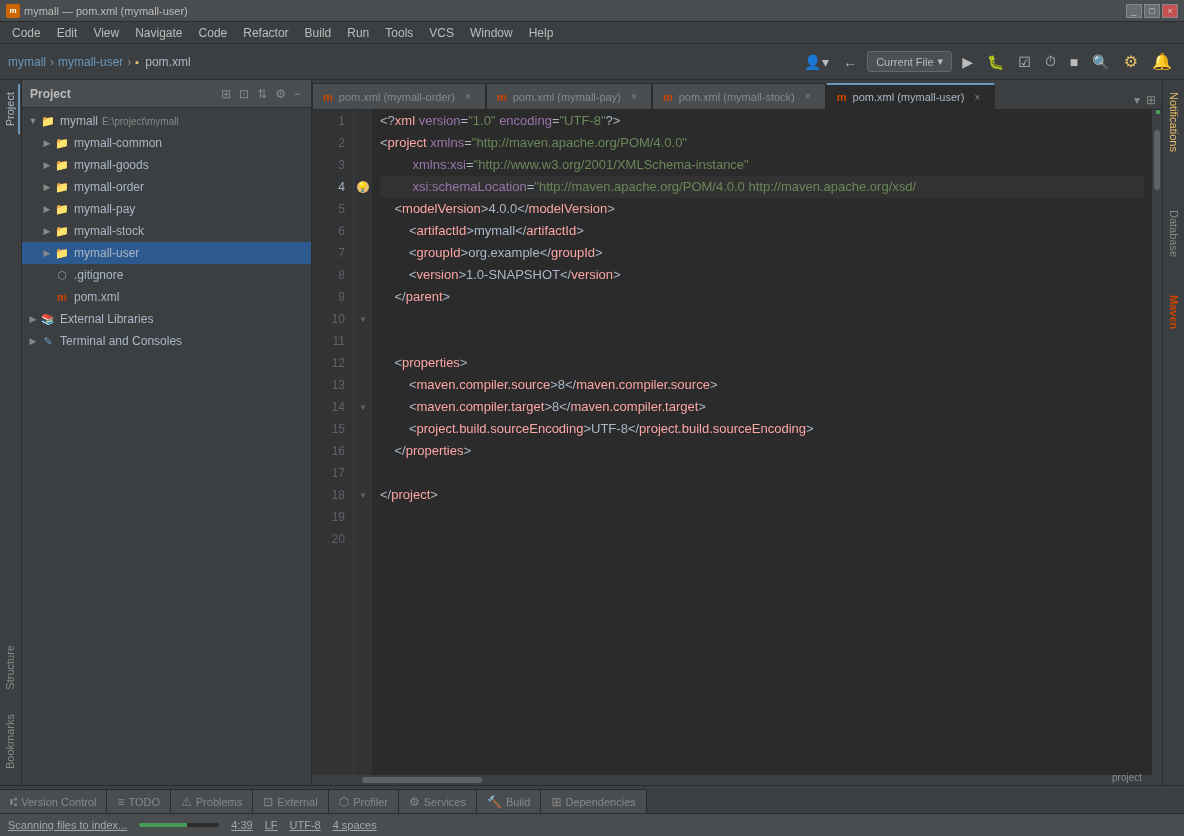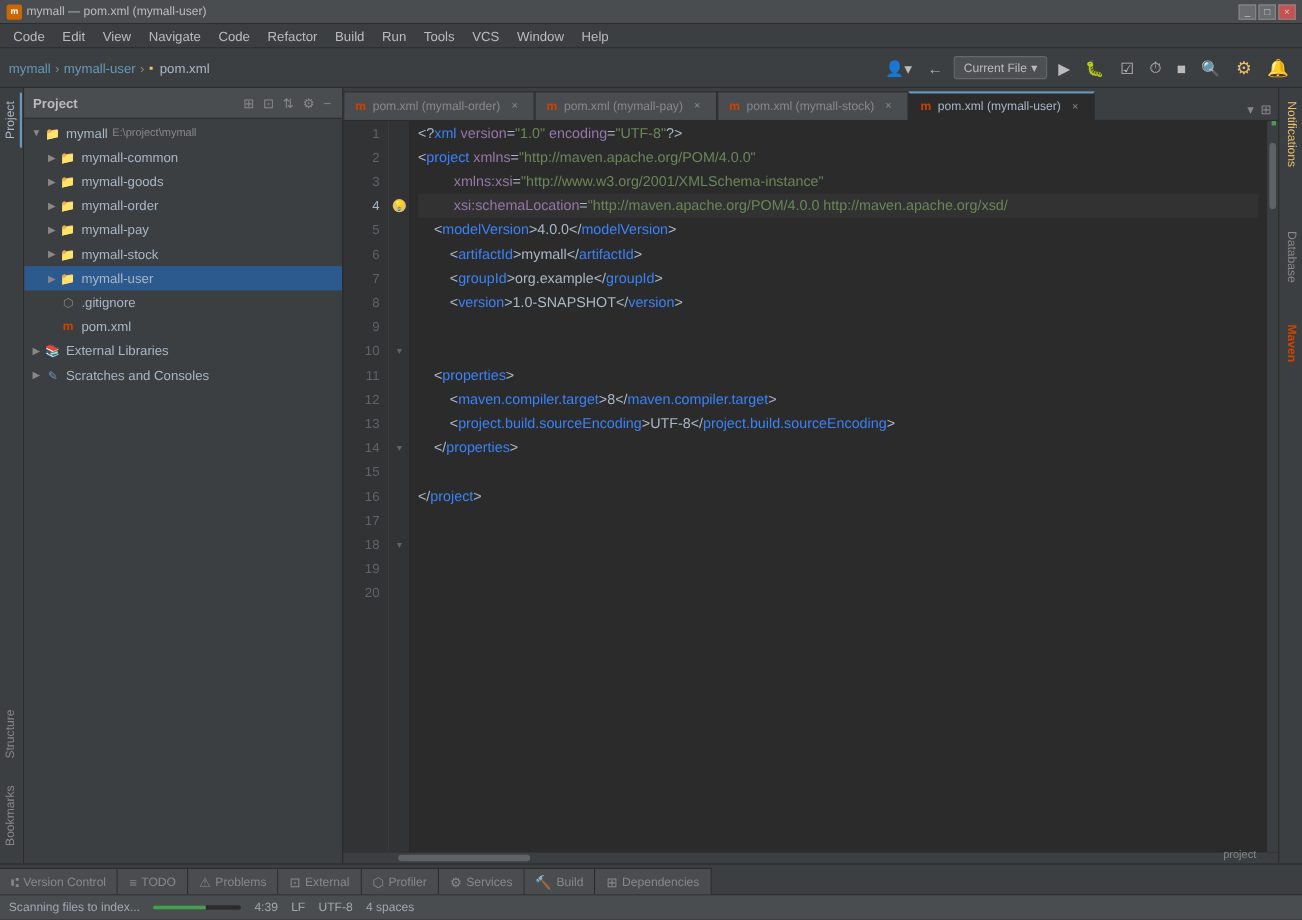--- a/index.html
+++ b/index.html
@@ -349,21 +349,21 @@
       padding: 0 8px;
     }
     .code-line {
       height: 22px;
       line-height: 22px;
       white-space: pre;
       font-size: 13px;
     }
     .code-line.current-line { background: #323232; }
     
-    .xml-tag { color: #3b82f6; }
+    .xml-tag { color: #fca5a5; }
     .xml-bracket { color: #a9b7c6; }
     .xml-attr { color: #9876aa; }
     .xml-value { color: #6a8759; }
     .xml-text { color: #a9b7c6; }
 
     
     #editor-scrollbar {
       width: 10px;
       background: #3c3f41;
       flex-shrink: 0;
@@ -447,20 +447,21 @@
       padding: 0 8px;
       gap: 16px;
       font-size: 11px;
       color: #a0a8b0;
     }
     .status-left { flex: 1; }
     .status-right {
       display: flex;
       gap: 12px;
       align-items: center;
+      text-decoration: underline;
     }
     .status-progress {
       width: 80px;
       height: 4px;
       background: #2b2b2b;
       border-radius: 2px;
       overflow: hidden;
     }
     .status-progress-fill {
       width: 60%;
@@ -641,21 +642,21 @@
         <span class="tree-indent" style="width:0px;"></span>
         <span class="tree-arrow">▶</span>
         <span class="tree-icon" style="color:#6897bb;">📚</span>
         <span class="tree-label">External Libraries</span>
       </div>
 
       <div class="tree-item">
         <span class="tree-indent" style="width:0px;"></span>
         <span class="tree-arrow">▶</span>
         <span class="tree-icon" style="color:#6897bb;">✎</span>
-        <span class="tree-label">Scratches and Consoles</span>
+        <span class="tree-label">Terminal and Consoles</span>
       </div>
     </div>
   </div>
 
   <div id="editor-area">
 
     <div id="tabs-bar">
       <div class="editor-tab">
         <span class="tab-maven-icon">m</span>
         <span>pom.xml (mymall-order)</span>
@@ -741,23 +742,25 @@
 
         <div id="code-content">
           <div class="code-line"><span class="xml-bracket">&lt;?</span><span class="xml-tag">xml</span> <span class="xml-attr">version</span>=<span class="xml-value">"1.0"</span> <span class="xml-attr">encoding</span>=<span class="xml-value">"UTF-8"</span><span class="xml-bracket">?&gt;</span></div>
           <div class="code-line"><span class="xml-bracket">&lt;</span><span class="xml-tag">project</span> <span class="xml-attr">xmlns</span>=<span class="xml-value">"http://maven.apache.org/POM/4.0.0"</span></div>
           <div class="code-line">         <span class="xml-attr">xmlns:xsi</span>=<span class="xml-value">"http://www.w3.org/2001/XMLSchema-instance"</span></div>
           <div class="code-line current-line">         <span class="xml-attr">xsi:schemaLocation</span>=<span class="xml-value">"http://maven.apache.org/POM/4.0.0 http://maven.apache.org/xsd/</span></div>
           <div class="code-line">    <span class="xml-bracket">&lt;</span><span class="xml-tag">modelVersion</span><span class="xml-bracket">&gt;</span><span class="xml-text">4.0.0</span><span class="xml-bracket">&lt;/</span><span class="xml-tag">modelVersion</span><span class="xml-bracket">&gt;</span></div>
           <div class="code-line">        <span class="xml-bracket">&lt;</span><span class="xml-tag">artifactId</span><span class="xml-bracket">&gt;</span><span class="xml-text">mymall</span><span class="xml-bracket">&lt;/</span><span class="xml-tag">artifactId</span><span class="xml-bracket">&gt;</span></div>
           <div class="code-line">        <span class="xml-bracket">&lt;</span><span class="xml-tag">groupId</span><span class="xml-bracket">&gt;</span><span class="xml-text">org.example</span><span class="xml-bracket">&lt;/</span><span class="xml-tag">groupId</span><span class="xml-bracket">&gt;</span></div>
           <div class="code-line">        <span class="xml-bracket">&lt;</span><span class="xml-tag">version</span><span class="xml-bracket">&gt;</span><span class="xml-text">1.0-SNAPSHOT</span><span class="xml-bracket">&lt;/</span><span class="xml-tag">version</span><span class="xml-bracket">&gt;</span></div>
+          <div class="code-line">    <span class="xml-bracket">&lt;/</span><span class="xml-tag">parent</span><span class="xml-bracket">&gt;</span></div>
           <div class="code-line"> </div>
           <div class="code-line"> </div>
           <div class="code-line">    <span class="xml-bracket">&lt;</span><span class="xml-tag">properties</span><span class="xml-bracket">&gt;</span></div>
+          <div class="code-line">        <span class="xml-bracket">&lt;</span><span class="xml-tag">maven.compiler.source</span><span class="xml-bracket">&gt;</span><span class="xml-text">8</span><span class="xml-bracket">&lt;/</span><span class="xml-tag">maven.compiler.source</span><span class="xml-bracket">&gt;</span></div>
           <div class="code-line">        <span class="xml-bracket">&lt;</span><span class="xml-tag">maven.compiler.target</span><span class="xml-bracket">&gt;</span><span class="xml-text">8</span><span class="xml-bracket">&lt;/</span><span class="xml-tag">maven.compiler.target</span><span class="xml-bracket">&gt;</span></div>
           <div class="code-line">        <span class="xml-bracket">&lt;</span><span class="xml-tag">project.build.sourceEncoding</span><span class="xml-bracket">&gt;</span><span class="xml-text">UTF-8</span><span class="xml-bracket">&lt;/</span><span class="xml-tag">project.build.sourceEncoding</span><span class="xml-bracket">&gt;</span></div>
           <div class="code-line">    <span class="xml-bracket">&lt;/</span><span class="xml-tag">properties</span><span class="xml-bracket">&gt;</span></div>
           <div class="code-line"> </div>
           <div class="code-line"><span class="xml-bracket">&lt;/</span><span class="xml-tag">project</span><span class="xml-bracket">&gt;</span></div>
         </div>
 
         <div id="editor-scrollbar">
           <div class="scroll-track">
             <div class="scroll-marker-green" style="top:0;"></div>

